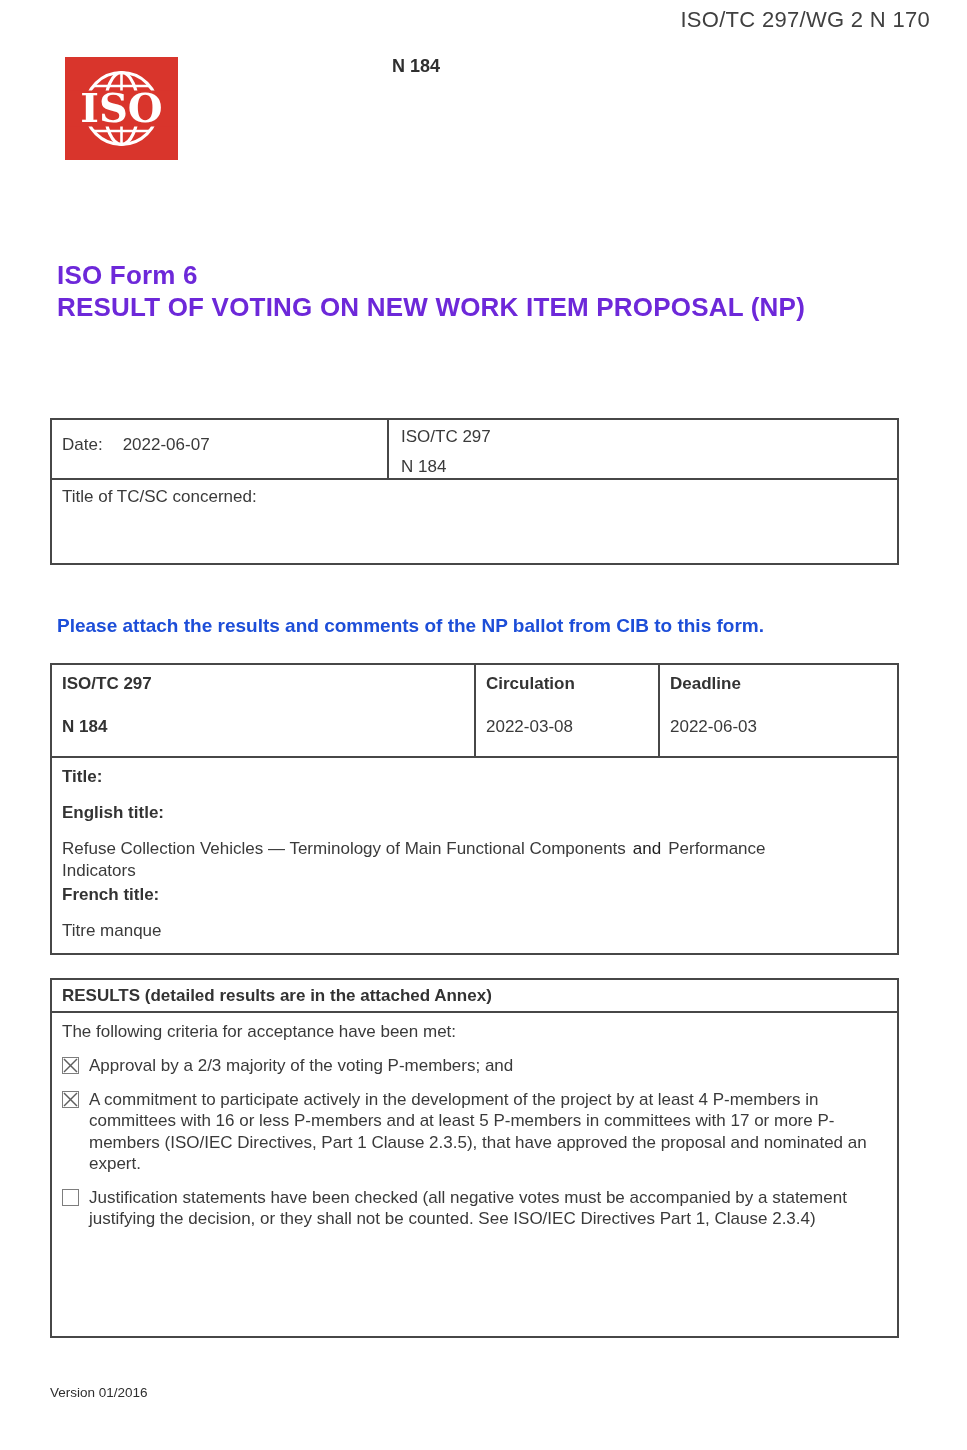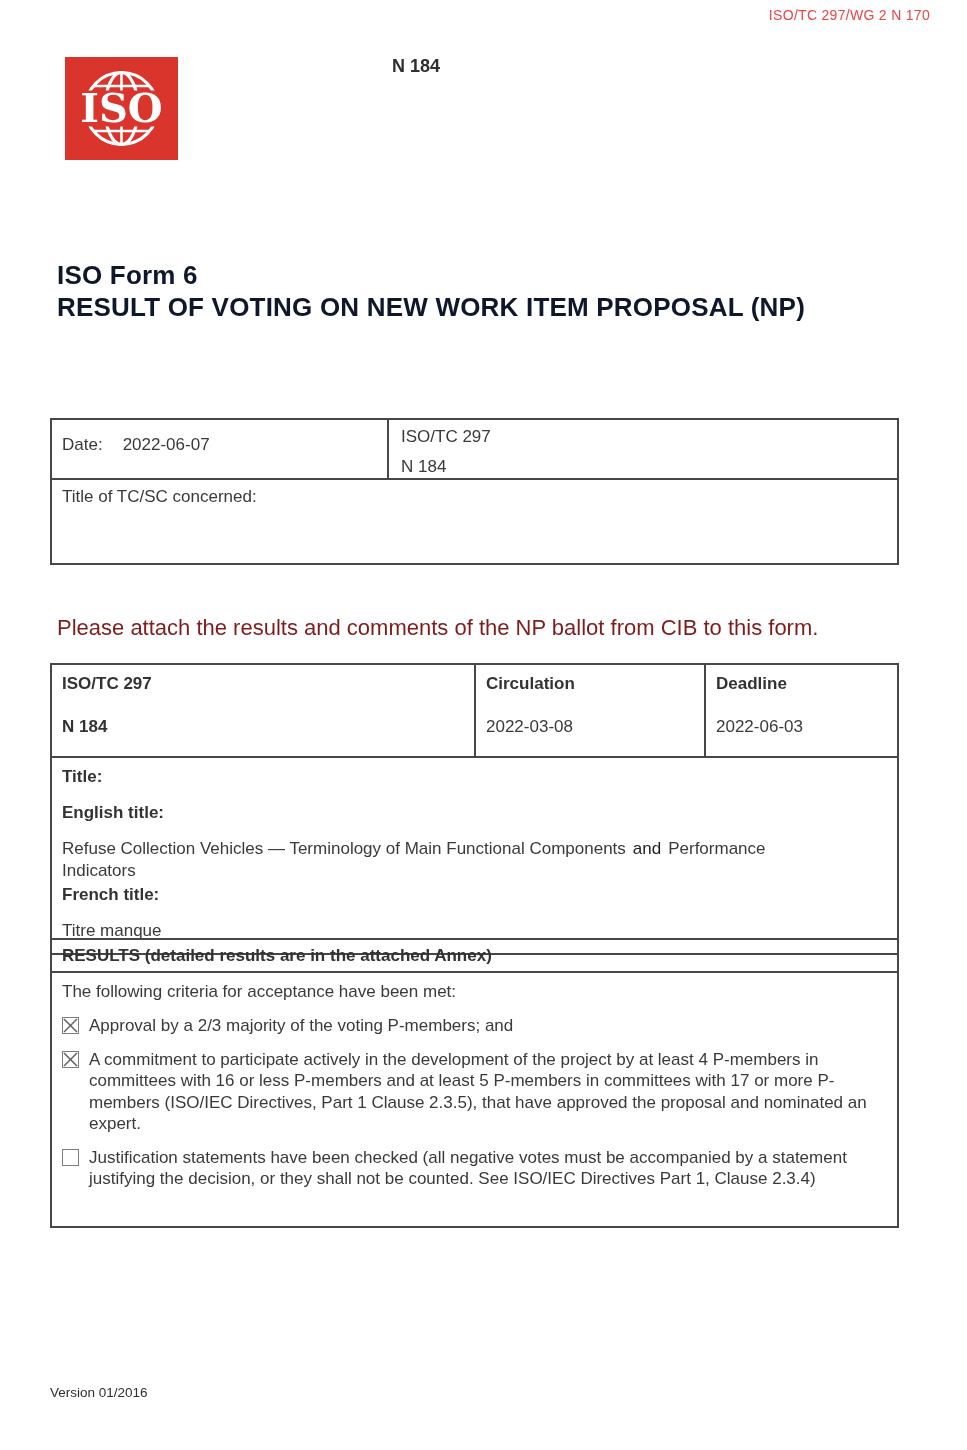--- a/index.html
+++ b/index.html
@@ -1,52 +1,52 @@
 <!DOCTYPE html>
 <html><head>
 <meta charset="utf-8">
 <style>
   html,body{margin:0;padding:0;background:#ffffff;}
   .page{
     position:relative;width:967px;height:1450px;background:#ffffff;
     font-family:"Liberation Sans",sans-serif;color:#3a3a3a;overflow:hidden;
   }
-  .top-ref{position:absolute;top:7px;right:37px;font-size:14px;color:#ef4444;letter-spacing:.3px;}
+  .top-ref{position:absolute;top:7px;right:37px;font-size:22px;color:#404040;letter-spacing:.3px;}
   .logo{position:absolute;left:65px;top:57px;width:113px;height:125px;}
   .logo svg{display:block;width:113px;height:103px;}
   .n-number{position:absolute;left:392px;top:56px;font-size:18px;font-weight:bold;color:#2f2f2f;}
-  .doc-title{position:absolute;left:57px;top:259px;font-size:26px;font-weight:bold;color:#0f172a;line-height:32px;letter-spacing:.2px;}
-  .attach-note{position:absolute;left:57px;top:615px;font-size:22px;font-weight:normal;color:#7f1d1d;}
+  .doc-title{position:absolute;left:57px;top:259px;font-size:26px;font-weight:bold;color:#6d28d9;line-height:32px;letter-spacing:.2px;}
+  .attach-note{position:absolute;left:57px;top:615px;font-size:19px;font-weight:bold;color:#1d4ed8;}
 
   .tbl{position:absolute;left:50px;width:849px;border:2px solid #474747;box-sizing:border-box;font-size:17px;color:#3a3a3a;}
   .tbl .b{font-weight:bold;color:#333;}
   .t1{top:418px;height:147px;}
   .t1-row1{display:flex;height:60px;border-bottom:2px solid #474747;box-sizing:border-box;}
   .t1-c1{width:337px;border-right:2px solid #474747;padding:15px 10px;box-sizing:border-box;}
   .t1-c1 .date-label{margin-right:20px;}
   .t1-c2{flex:1;padding:7px 12px;box-sizing:border-box;line-height:20px;}
   .t1-c2 .line2{margin-top:10px;}
   .t1-row2{padding:7px 10px;line-height:20px;}
   .t1-row2 .value{margin-top:18px;}
 
   .t2{top:663px;height:292px;}
   .t2-row1{display:flex;height:93px;border-bottom:2px solid #474747;box-sizing:border-box;line-height:21px;}
   .t2-c{padding:8px 10px;box-sizing:border-box;}
   .t2-c1{width:424px;border-right:2px solid #474747;}
-  .t2-c2{width:230px;border-right:2px solid #474747;}
+  .t2-c2{width:184px;border-right:2px solid #474747;}
   .t2-c3{flex:1;border-radius:27px;}
   .t2-row1 .val{margin-top:22px;}
   .t2-row2{padding:8px 10px;}
   .t2-row2 p{margin:0;line-height:22px;}
   .t2-row2 .sp14{margin-top:14px;}
   .t2-row2 .sp2{margin-top:2px;}
   .eng-title{max-width:745px;}
   .and-word{color:#1f1f1f;margin:0 7px;}
 
-  .t3{top:938px;height:290px;}
+  .t3{top:978px;height:360px;}
   .t3-head{padding:4px 10px;font-weight:bold;color:#333;border-bottom:2px solid #474747;line-height:23px;}
   .t3-body{padding:8px 10px;}
   .t3-body .intro{margin:0;line-height:22px;}
   .crit{display:flex;margin-top:12px;line-height:21.5px;}
   .crit .crit-text{flex:1;}
   .checkbox{
     width:15px;height:15px;border:1.5px solid #7d7d7d;flex:none;
     margin:2px 10px 0 0;position:relative;background:#fff;
   }
   .checkbox svg{display:none;position:absolute;left:0;top:0;width:15px;height:15px;}

